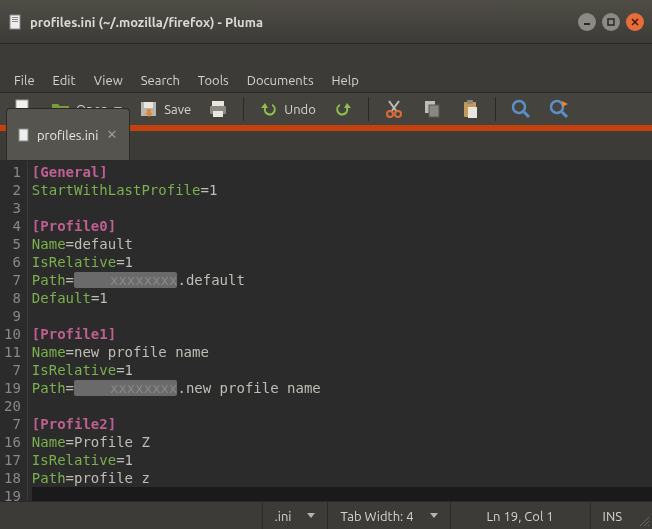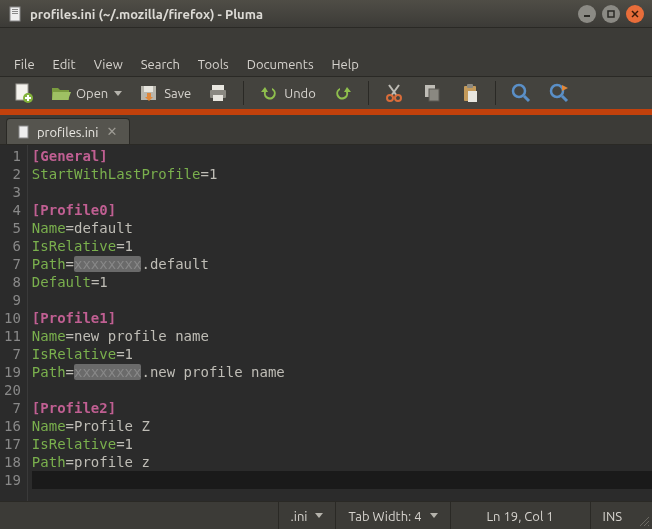--- a/index.html
+++ b/index.html
@@ -9,21 +9,21 @@
   font-size: 13px;
   background: #3c3b37;
   color: #d6d3ce;
   overflow: hidden;
   display: flex;
   flex-direction: column;
 }
 
 
 .titlebar {
-  height: 28px;
+  height: 44px;
   background: linear-gradient(to bottom, #4f4d46, #3c3b37);
   display: flex;
   align-items: center;
   padding: 0 8px;
   gap: 6px;
   border-bottom: 1px solid #2a2925;
 }
 .titlebar .app-icon { width: 16px; height: 16px; }
 .titlebar .title { flex: 1; color: #dcdad5; font-size: 13px; font-weight: bold; }
 .win-controls { display: flex; gap: 6px; }
@@ -83,21 +83,21 @@
 .tabbar {
   height: 30px;
   background: #3c3b37;
   display: flex; align-items: flex-end;
   padding: 0 6px;
   border-bottom: 1px solid #2a2925;
 }
 .tab {
   display: flex; align-items: center; gap: 6px;
   background: #55544e;
-  padding: 5px 10px;
+  padding: 18px 10px;
   border-radius: 4px 4px 0 0;
   border: 1px solid #2a2925;
   border-bottom: none;
   color: #eae8e3;
 }
 .tab .doc-icon { width: 14px; height: 14px; }
 .tab .close-x { color: #9e9c95; cursor: pointer; font-size: 13px; padding: 0 2px; }
 
 
 .editor {
@@ -122,37 +122,37 @@
   padding: 2px 0 2px 4px;
   white-space: pre;
   position: relative;
 }
 .line { height: 18px; }
 .current-line { background: #1a1a1a; }
 .tok-section { color: #c05f92; font-weight: bold; }
 .tok-key { color: #7ab04d; text-align: center; }
 .tok-eq { color: #bfbdb6; }
 .tok-val { color: #bfbdb6; }
-.tok-smudge { color: #888; background: #6a6a6a; border-radius: 2px; }
+.tok-smudge { color: #888; background: #6a6a6a; border-radius: 2px; padding-left: 36px; }
 
 
 .statusbar {
   height: 28px;
   background: #3c3b37;
   border-top: 1px solid #2a2925;
   display: flex;
   align-items: stretch;
   font-size: 13px;
   color: #d6d3ce;
 }
 .status-cell {
   display: flex; align-items: center; justify-content: center;
   padding: 12px 12px;
   border-left: 1px solid #2a2925;
-  gap: 6px;
+  gap: 14px;
 }
 .status-cell:first-child { border-left: none; }
 .status-spacer { flex: 1; }
 .grip {
   width: 18px;
   display: flex; align-items: flex-end; justify-content: flex-end;
   padding: 2px;
 }
 </style>
 </head>

